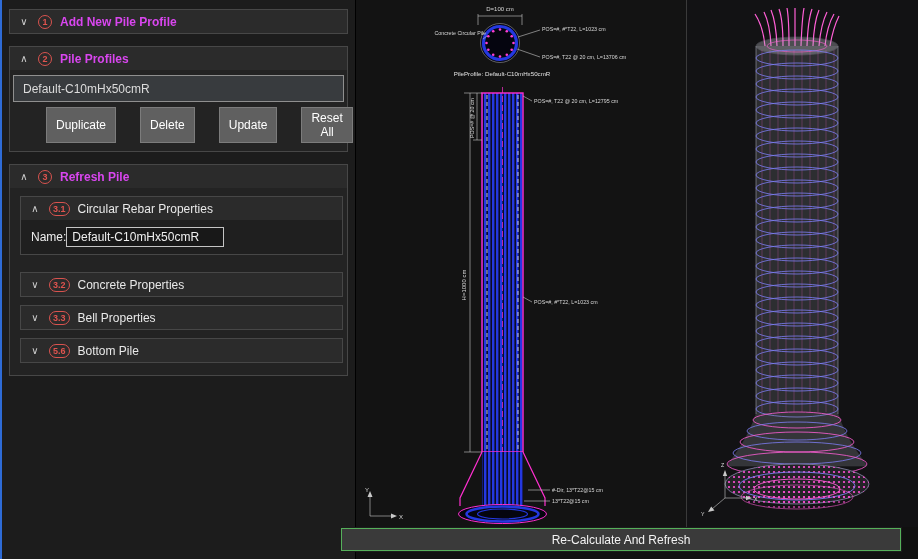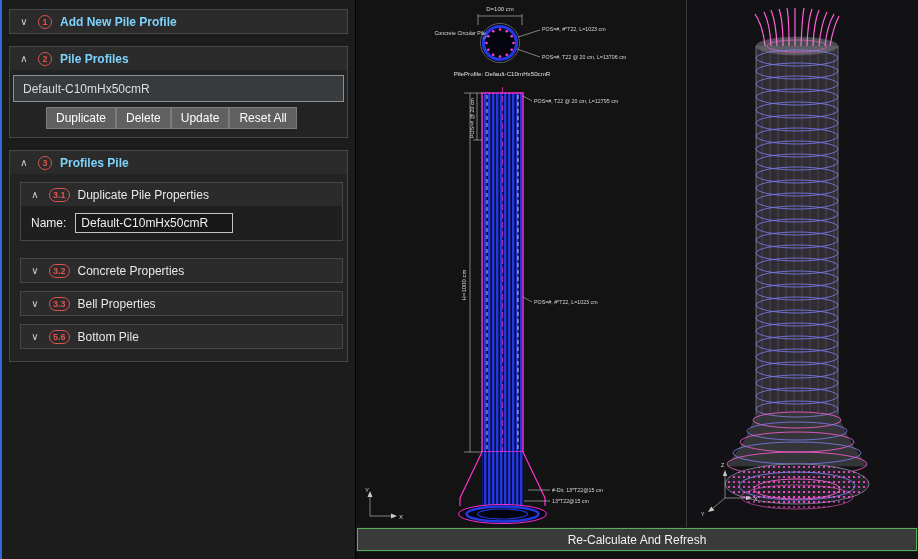--- a/index.html
+++ b/index.html
@@ -4,36 +4,36 @@
 <style>
 *{box-sizing:border-box;margin:0;padding:0}
 html,body{width:918px;height:559px}
 body{background:#101010;font-family:"Liberation Sans",sans-serif;position:relative;overflow:hidden}
 .accent-edge{position:absolute;left:0;top:0;width:2px;height:559px;background:#2e6bd6;z-index:5}
 .left-panel{position:absolute;left:2px;top:0;width:354px;height:559px;background:#1c1c1c;padding:9px 7px;border-right:1px solid #000}
 .section{border:1px solid #474747;background:#232323;margin-bottom:12px}
 .sec-header{display:flex;align-items:center;gap:8px;height:23px;padding:0 8px;background:#2b2b2b}
 .chev{width:12px;color:#cfcfcf;font-size:10px;line-height:1;text-align:center}
 .badge{display:inline-flex;align-items:center;justify-content:center;min-width:14px;height:14px;padding:0 3px;border:1px solid #d9534f;border-radius:8px;color:#e0534e;font-size:9px;font-weight:bold}
-.sec-title{color:#7dd3fc;font-size:12px;font-weight:bold}
+.sec-title{color:#d946ef;font-size:12px;font-weight:bold}
 .sub-title{color:#e8e8e8;font-size:12px;font-weight:normal}
 .listbox{margin:5px 3px;border:1px solid #8f8f8f;background:#1e1e1e}
 .list-item{height:25px;display:flex;align-items:center;padding:0 9px;color:#dcdcdc;font-size:12px}
 .list-item.selected{background:#383b3e}
-.btn-row{display:flex;gap:0;margin:0 0 8px 36px}
+.btn-row{display:flex;gap:24px;margin:0 0 8px 36px}
 .btn{background:#606060;border:1px solid #7c7c7c;color:#fff;font-size:12px;padding:3px 9px;font-family:inherit}
 .group{padding:8px 4px 4px 10px}
 .subsection{border:1px solid #474747;background:#242424;margin-bottom:8px}
 .subsection.gap{margin-bottom:17px}
-.name-row{display:flex;align-items:center;gap:9px;padding:7px 10px;background:#1f1f1f}
+.name-row{display:flex;align-items:center;padding:7px 10px;background:#1f1f1f}
 .name-row label{color:#eee;font-size:12px}
 .name-input{background:#181818;border:1px solid #c4c4c4;color:#efefef;font-size:12px;padding:2px 5px;width:158px;font-family:inherit}
 .viewport2d{position:absolute;left:356px;top:0;width:330px;height:527px;background:#131313}
 .viewport3d{position:absolute;left:686px;top:0;width:232px;height:527px;background:#121214;border-left:1px solid #3a3a3a}
-.footer{position:absolute;left:356px;top:527px;width:562px;height:25px;background:#1c1c1c;padding:1px}
+.footer{position:absolute;left:340px;top:527px;width:562px;height:25px;background:#1c1c1c;padding:1px}
 .recalc{width:100%;height:100%;background:#3a3a3a;border:1px solid #55b05a;color:#f2f2f2;font-size:12px;font-family:inherit}
 svg text{font-family:"Liberation Sans",sans-serif}
 .dim{fill:#d8d8d8;font-size:6px}
 .lbl{fill:#d8d8d8;font-size:5.3px}
 .cap{fill:#e2e2e2;font-size:6.2px}
 .wl{stroke:#c9c9c9;stroke-width:0.6}
 </style>
 </head>
 <body>
 
@@ -63,29 +63,29 @@
       <button class="btn">Delete</button>
       <button class="btn">Update</button>
       <button class="btn">Reset All</button>
     </div>
   </div>
 
   <div class="section">
     <div class="sec-header">
       <span class="chev">∧</span>
       <span class="badge">3</span>
-      <span class="sec-title">Profiles Pile</span>
+      <span class="sec-title">Refresh Pile</span>
     </div>
     <div class="group">
 
       <div class="subsection gap">
         <div class="sec-header">
           <span class="chev">∧</span>
           <span class="badge">3.1</span>
-          <span class="sub-title">Duplicate Pile Properties</span>
+          <span class="sub-title">Circular Rebar Properties</span>
         </div>
         <div class="name-row">
           <label>Name:</label>
           <input class="name-input" type="text" value="Default-C10mHx50cmR" style="">
         </div>
       </div>
 
       <div class="subsection">
         <div class="sec-header">
           <span class="chev">∨</span>

